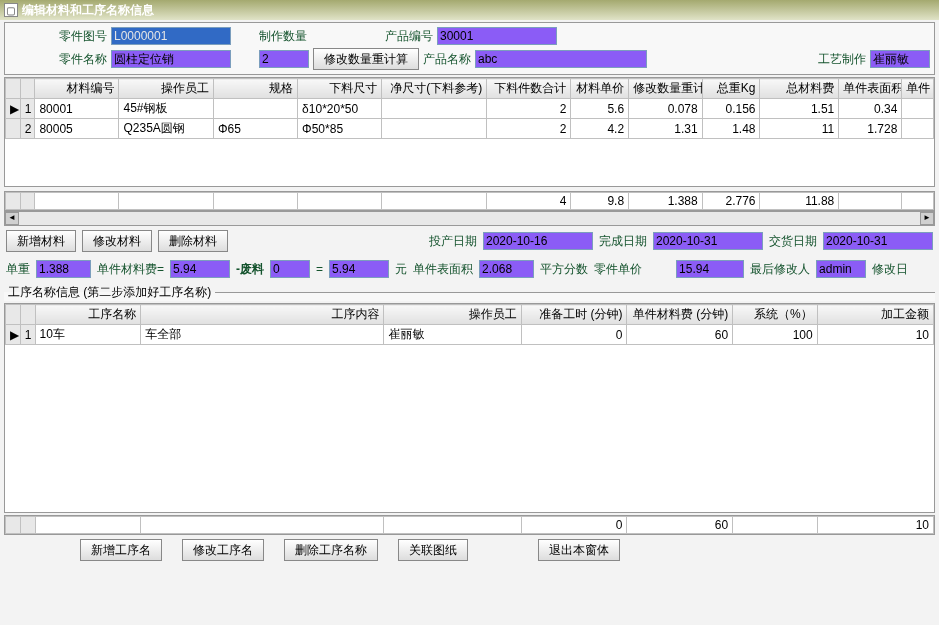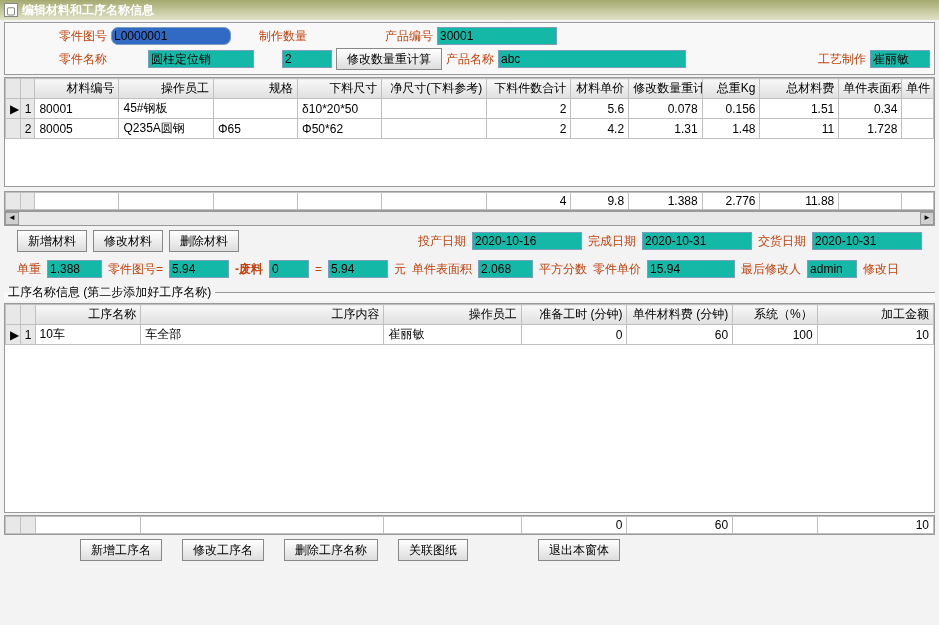--- a/index.html
+++ b/index.html
@@ -26,29 +26,29 @@
   color: #888; font-size: 10px; border: 1px solid #888;
 }
 fieldset {
   border: 1px solid #999;
   margin: 2px 4px;
   padding: 4px;
   background: #f8f8f8;
 }
 legend { font-size: 12px; padding: 0 4px; color: #000; }
 .form-row { display: flex; align-items: center; gap: 4px; flex-wrap: wrap; }
-.label { color: #c2410c; }
+.label { color: #14532d; }
 input[type=text] {
   border: 1px solid #7b9ebd;
   height: 18px;
   padding: 0 2px;
   font-size: 12px;
-  background: #14b8a6;
-}
-input.sel { background: #316ac5; color: #000000; border-radius: 7px; }
+  background: #8b5cf6;
+}
+input.sel { background: #316ac5; color: #e5e5e5; }
 .btn {
   border: 1px solid #888;
   background: linear-gradient(#fff, #ddd);
   height: 22px;
   padding: 0 10px;
   font-size: 12px;
   cursor: pointer;
 }
 .grid {
   border: 1px solid #999;
@@ -73,21 +73,21 @@
   background: linear-gradient(#f8f8f8, #e0e0e0);
   font-weight: normal;
   text-align: right;
 }
 td.num { text-align: right; }
 .rowhead { background: #e8e8e8; width: 14px; text-align: center; }
 .scroll-gap { height: 15px; background: #e8e8e8; border: 1px solid #999; margin: 0 4px; display:flex; }
 .scroll-gap .left-arrow, .scroll-gap .right-arrow { width:14px; background:#d0d0d0; border:1px solid #999; font-size:8px; text-align:center; }
 .bottom-bar {
   display: flex; align-items: center; gap: 6px;
-  padding: 4px 17px; flex-wrap: wrap;
+  padding: 4px 6px; flex-wrap: wrap;
 }
 .spacer { flex: 1; }
 </style>
 </head>
 <body>
 
 <div class="titlebar">
   <span class="icon">▢</span>
   <span>编辑材料和工序名称信息</span>
 </div>
@@ -99,26 +99,26 @@
     <input type="text" class="sel" style="width: 120px;" value="L0000001">
     <span style="width:20px;"></span>
     <span class="label">制作数量</span>
     <span style="width:70px;"></span>
     <span class="label">产品编号</span>
     <input type="text" style="width: 120px;" value="30001">
   </div>
   <div class="form-row">
     <span style="width:46px;"></span>
     <span class="label">零件名称</span>
-    <input type="text" style="width: 106px; margin-left: 37px;" value="圆柱定位销">
+    <input type="text" style="width: 120px;" value="圆柱定位销">
     <span style="width:20px;"></span>
     <input type="text" style="width: 50px;" value="2">
     <button class="btn">修改数量重计算</button>
     <span class="label">产品名称</span>
-    <input type="text" style="width: 188px;" value="abc">
+    <input type="text" style="width: 172px;" value="abc">
     <span class="spacer"></span>
     <span class="label">工艺制作</span>
     <input type="text" style="width: 60px;" value="崔丽敏">
   </div>
 </fieldset>
 
 <div class="grid" style="margin:0 4px; height:110px;">
 <table>
 <colgroup>
         <col style="width:14px">
@@ -170,21 +170,21 @@
           <td class="num">1.51</td>
           <td class="num">0.34</td>
           <td></td>
         </tr>
         <tr>
           <td class="rowhead"></td>
           <td class="rowhead">2</td>
           <td>80005</td>
           <td>Q235A圆钢</td>
           <td>Φ65</td>
-          <td>Φ50*62</td>
+          <td>Φ50*85</td>
           <td></td>
           <td class="num">2</td>
           <td class="num">4.2</td>
           <td class="num">1.31</td>
           <td class="num">1.48</td>
           <td class="num">11</td>
           <td class="num">1.728</td>
           <td></td>
         </tr>
       </tbody>
@@ -244,32 +244,32 @@
   <input type="text" style="width: 110px;" value="2020-10-16">
   <span class="label">完成日期</span>
   <input type="text" style="width: 110px;" value="2020-10-31">
   <span class="label">交货日期</span>
   <input type="text" style="width: 110px;" value="2020-10-31">
 </div>
 
 <div class="bottom-bar">
   <span class="label">单重</span>
   <input type="text" style="width: 55px;" value="1.388">
-  <span class="label">零件图号=</span>
+  <span class="label">单件材料费=</span>
   <input type="text" style="width: 60px;" value="5.94">
   <span class="label" style="font-weight:bold;">-废料</span>
   <input type="text" style="width: 40px;" value="0">
   <span class="label">=</span>
   <input type="text" style="width: 60px;" value="5.94">
   <span class="label">元</span>
   <span class="label">单件表面积</span>
   <input type="text" style="width: 55px;" value="2.068">
   <span class="label">平方分数</span>
   <span class="label">零件单价</span>
-  <input type="text" style="width: 88px;" value="15.94">
+  <input type="text" style="width: 68px; margin-left: 28px;" value="15.94">
   <span class="label">最后修改人</span>
   <input type="text" style="width: 50px;" value="admin">
   <span class="label">修改日</span>
 </div>
 
 <fieldset style="border-left:none;border-right:none;border-bottom:none;padding:0;">
   <legend>工序名称信息 (第二步添加好工序名称)</legend>
 </fieldset>
 
 <div class="grid" style="margin:0 4px; height:210px;">

